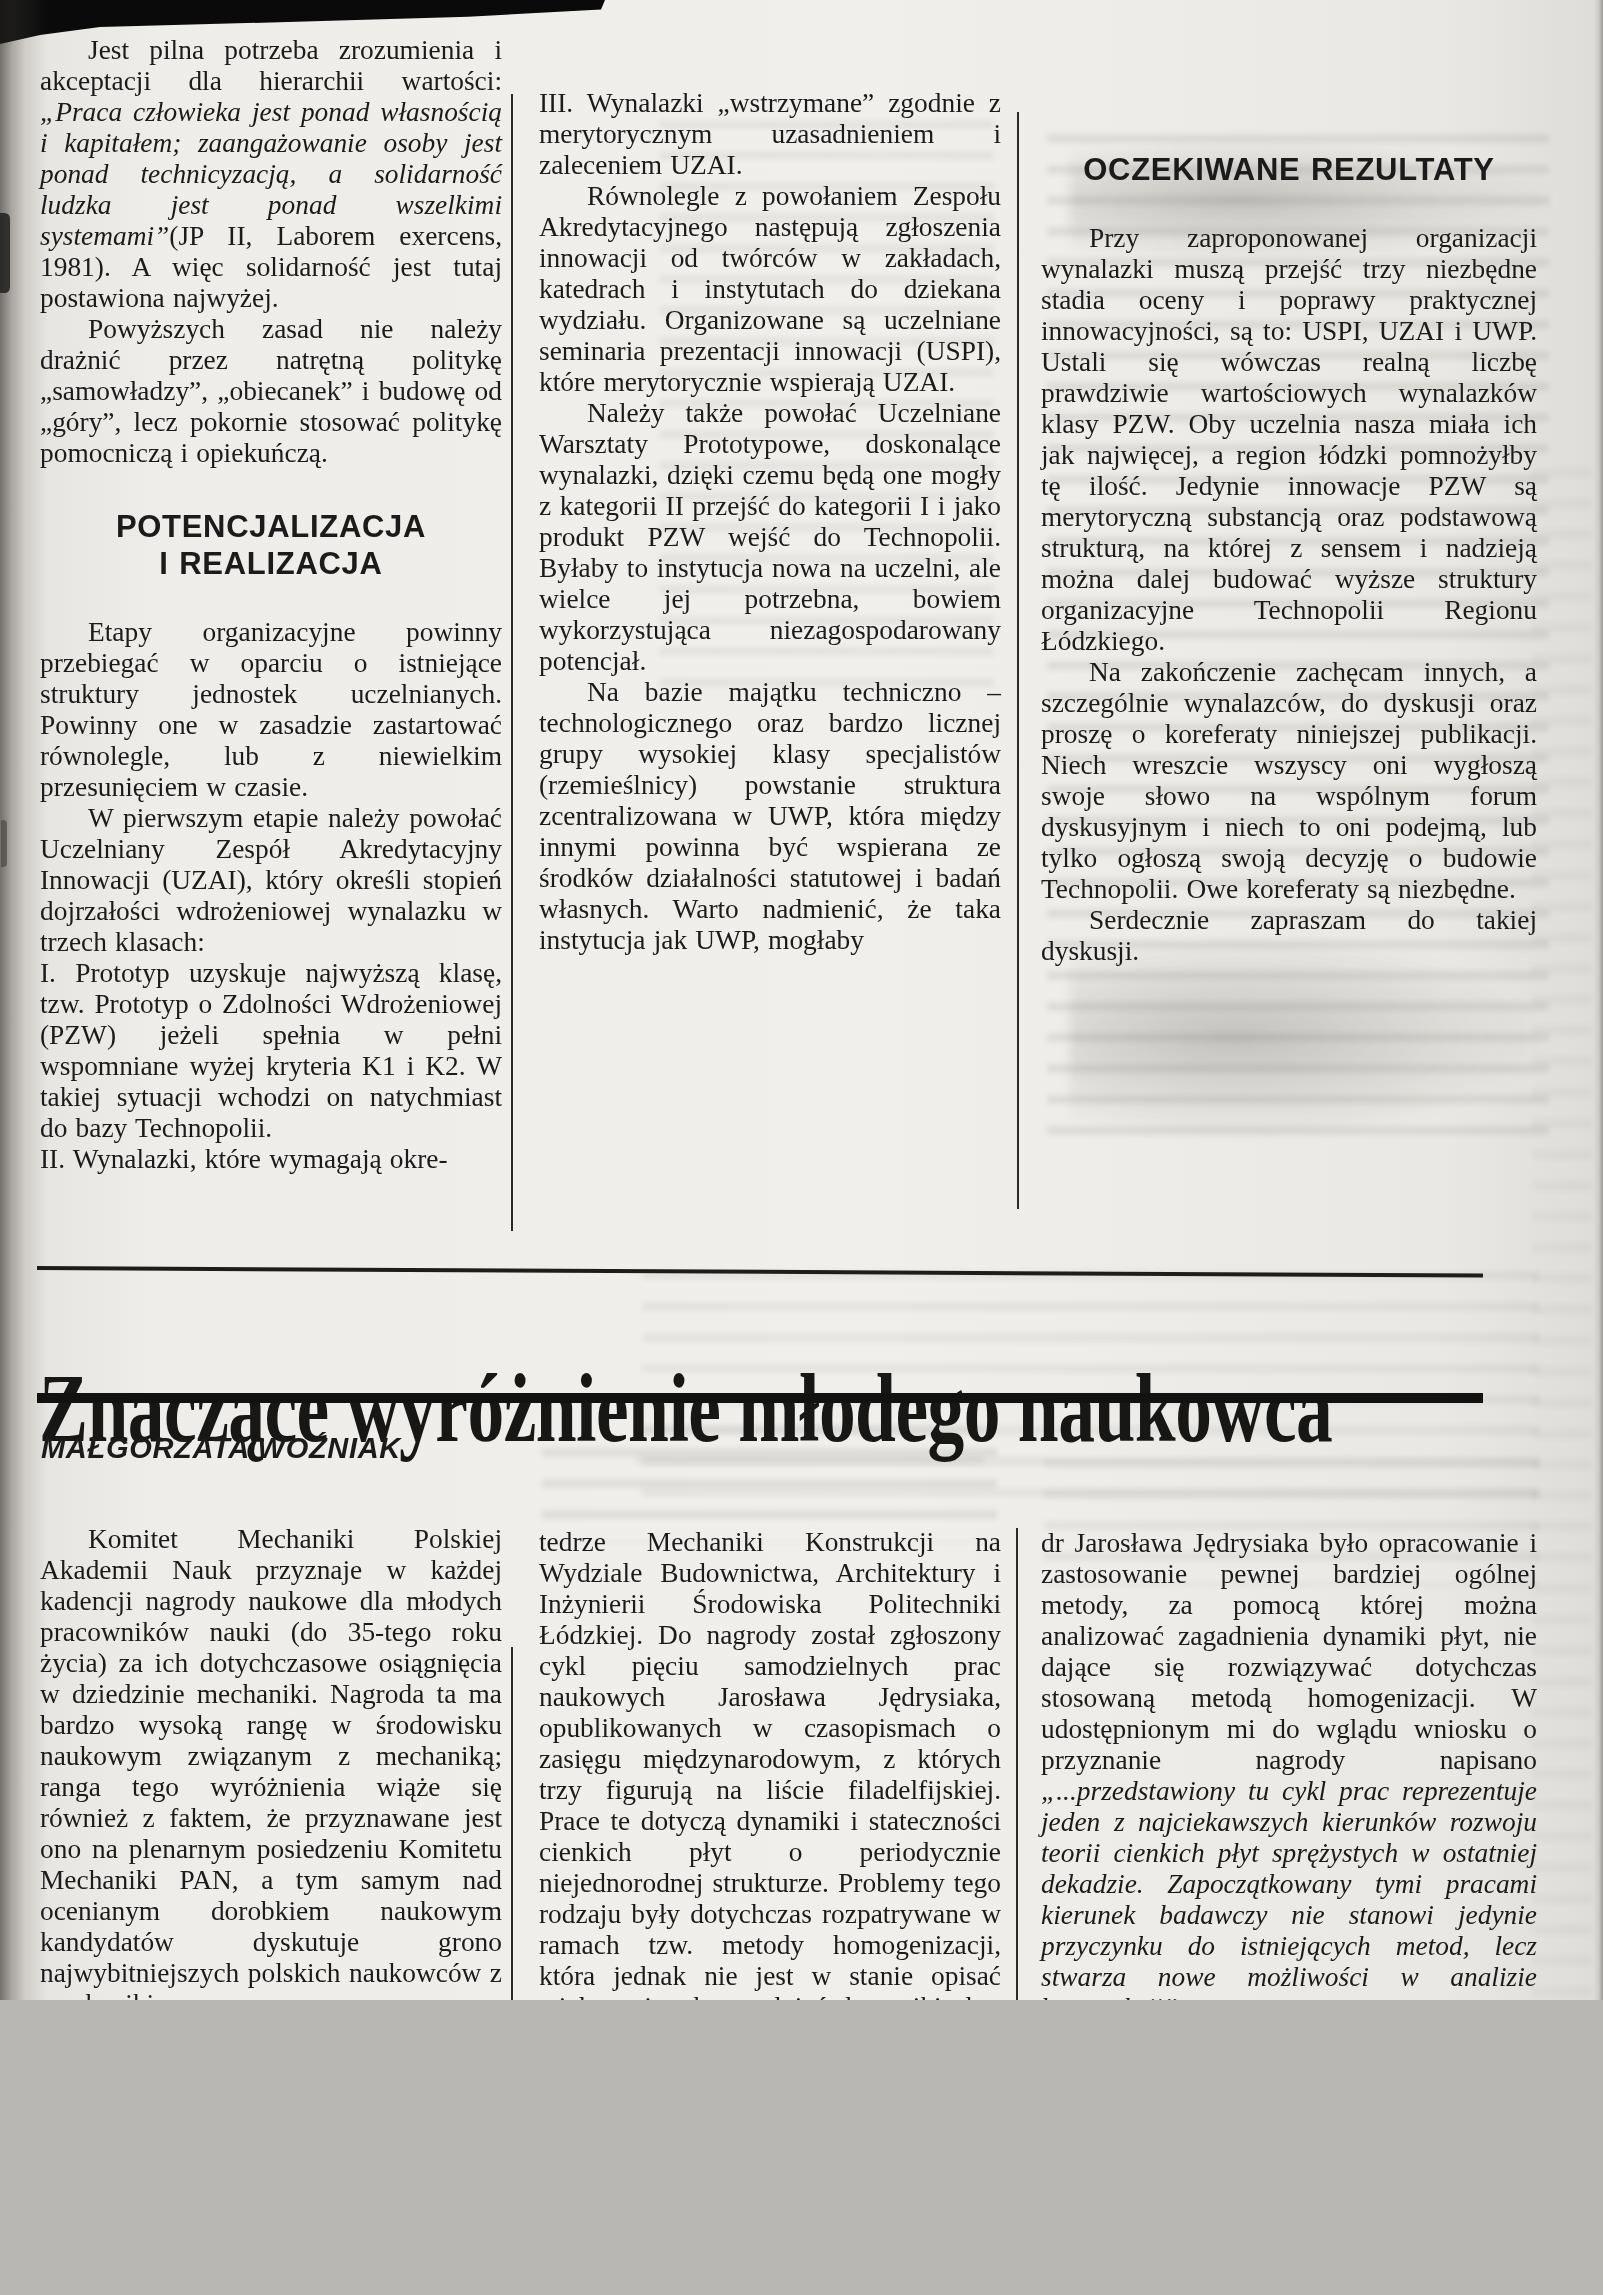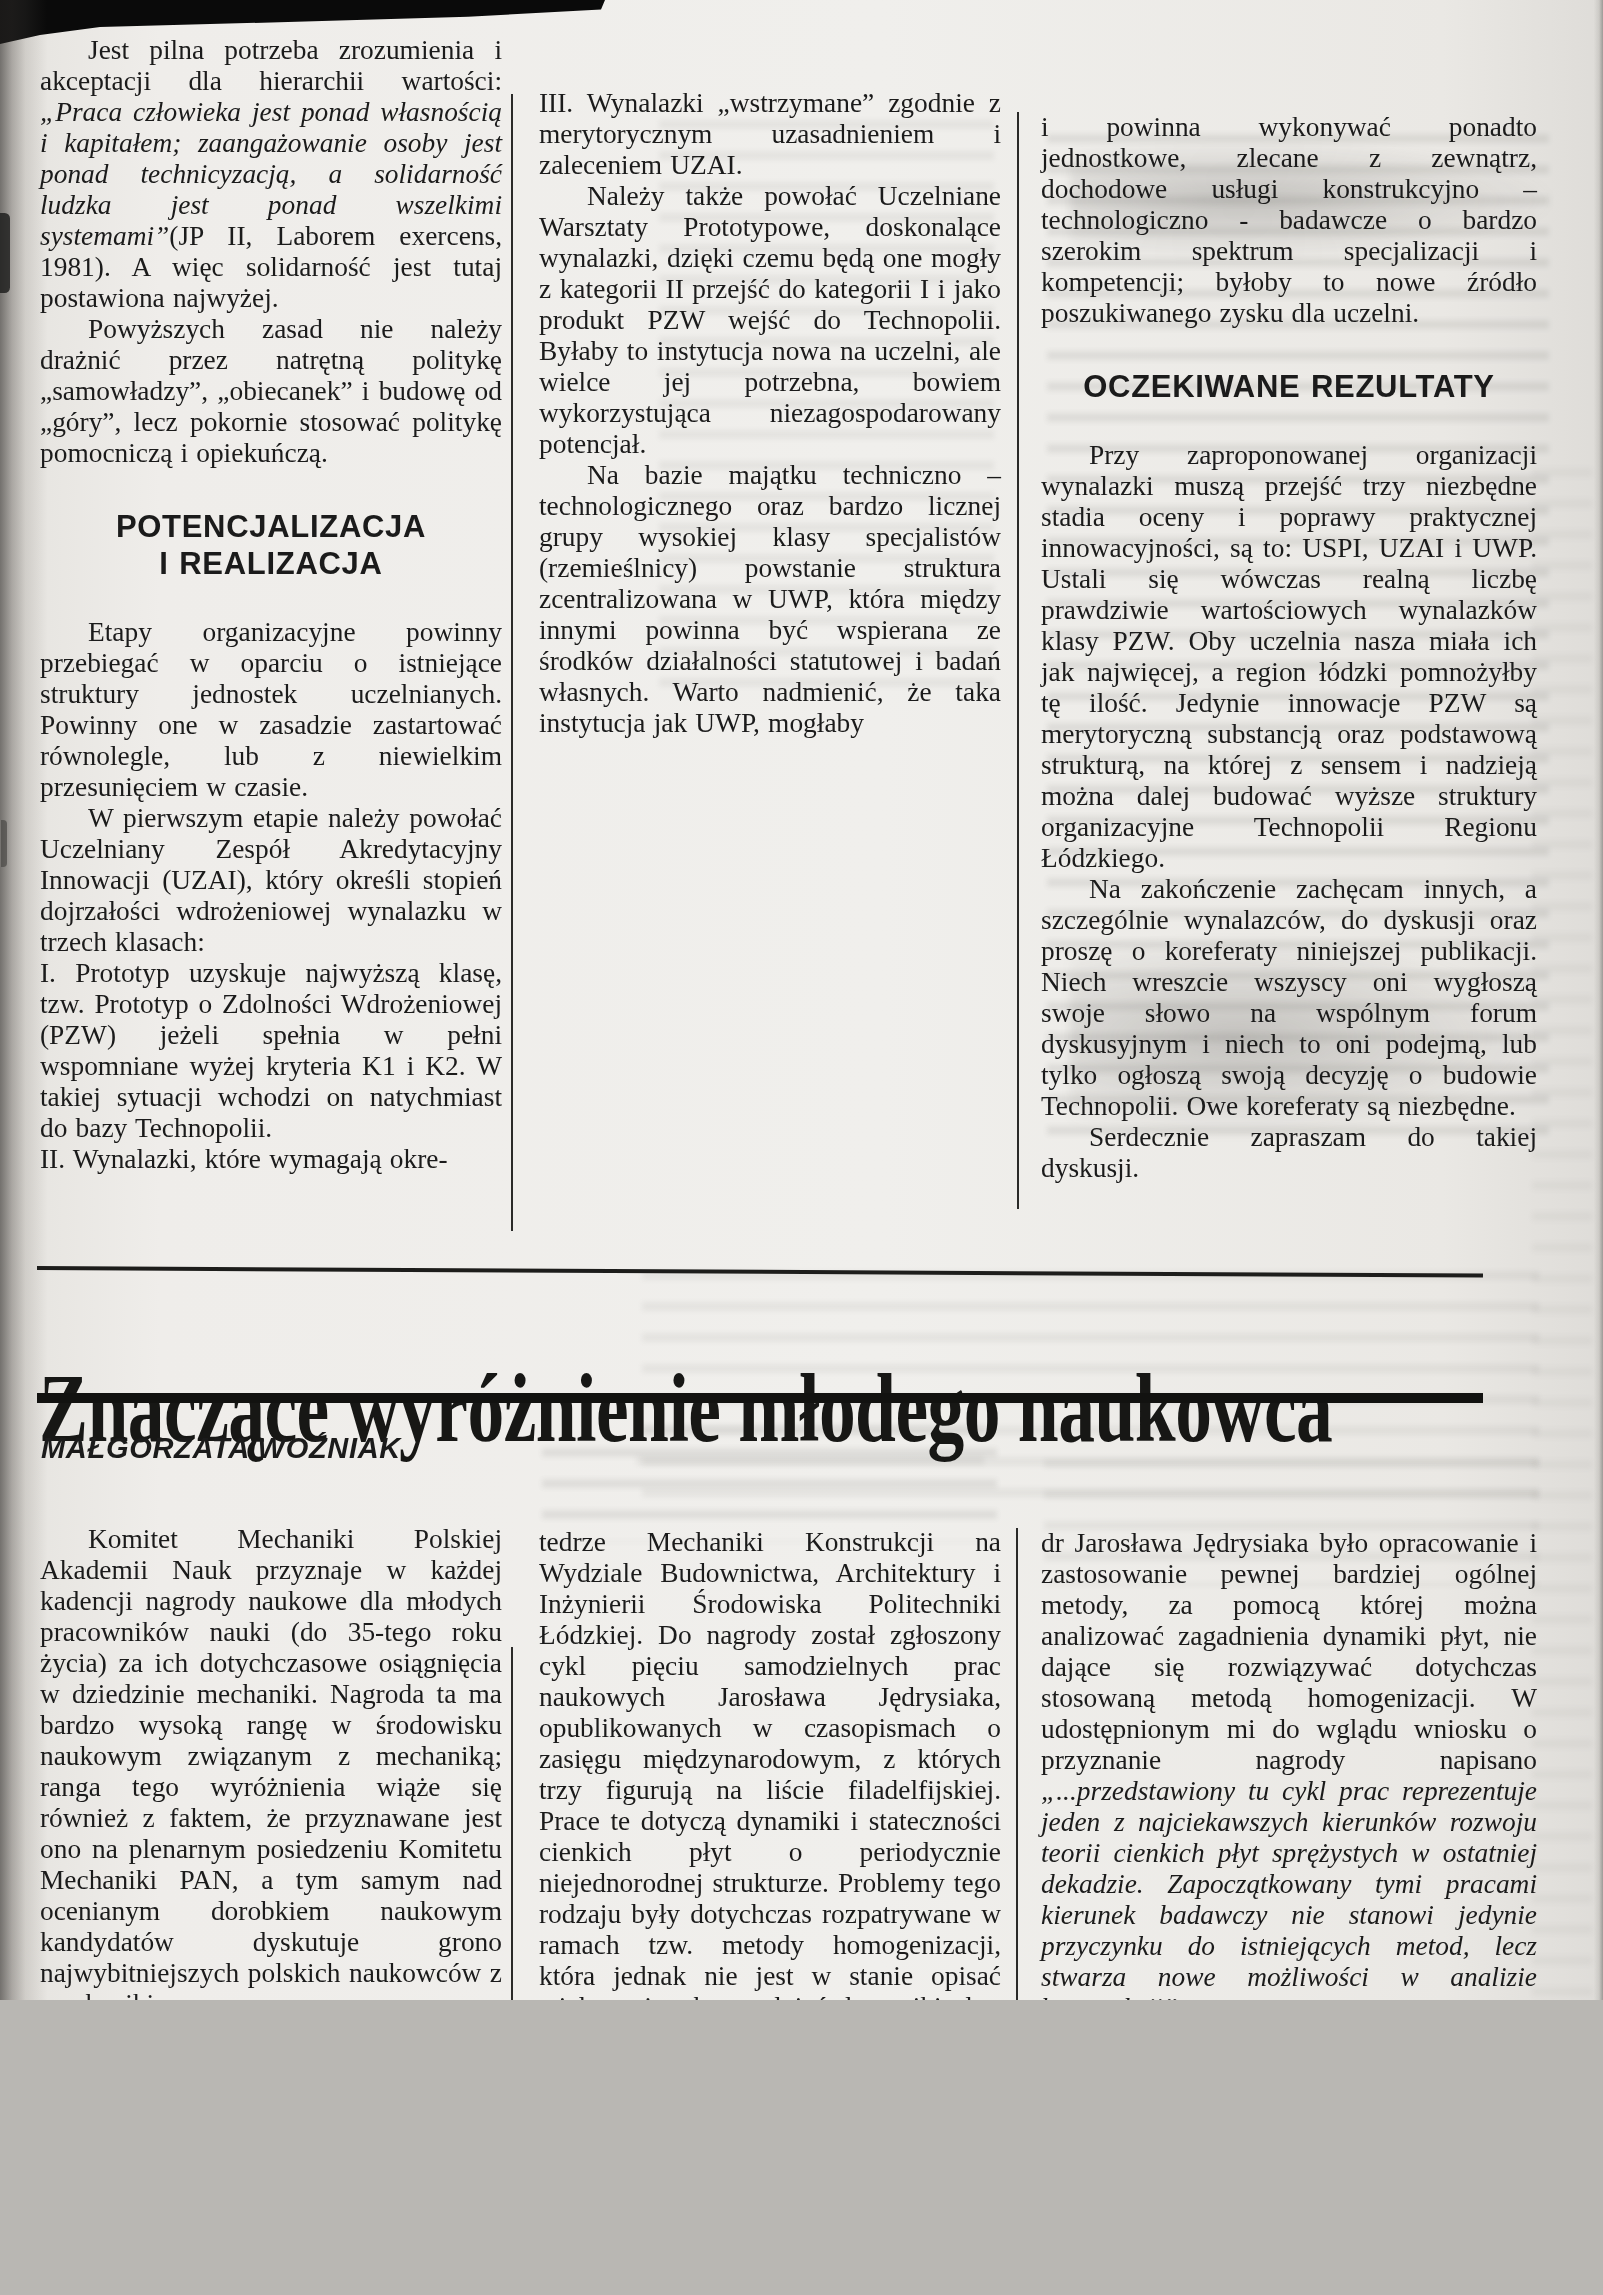--- a/index.html
+++ b/index.html
@@ -99,26 +99,26 @@
     <p class="indent">Powyższych zasad nie należy drażnić przez natrętną politykę „samowładzy”, „obiecanek” i budowę od „góry”, lecz pokornie stosować politykę pomocniczą i opiekuńczą.</p>
     <h3 class="colhead"><span>POTENCJALIZACJA</span><br><span>I REALIZACJA</span></h3>
     <p class="indent">Etapy organizacyjne powinny przebiegać w oparciu o istniejące struktury jednostek uczelnianych. Powinny one w zasadzie zastartować równolegle, lub z niewielkim przesunięciem w czasie.</p>
     <p class="indent">W pierwszym etapie należy powołać Uczelniany Zespół Akredytacyjny Innowacji (UZAI), który określi stopień dojrzałości wdrożeniowej wynalazku w trzech klasach:</p>
     <p>I. Prototyp uzyskuje najwyższą klasę, tzw. Prototyp o Zdolności Wdrożeniowej (PZW) jeżeli spełnia w pełni wspomniane wyżej kryteria K1 i K2. W takiej sytuacji wchodzi on natychmiast do bazy Technopolii.</p>
     <p>II. Wynalazki, które wymagają okre-</p>
   </div>
 
   <div class="col" style="left:539px;top:88px;width:462px;">
     <p>III. Wynalazki „wstrzymane” zgodnie z merytorycznym uzasadnieniem i zaleceniem UZAI.</p>
+    <p class="indent">Równolegle z powołaniem Zespołu Akredytacyjnego następują zgłoszenia innowacji od twórców w zakładach, katedrach i instytutach do dziekana wydziału. Organizowane są uczelniane seminaria prezentacji innowacji (USPI), które merytorycznie wspierają UZAI.</p>
     <p class="indent">Należy także powołać Uczelniane Warsztaty Prototypowe, doskonalące wynalazki, dzięki czemu będą one mogły z kategorii II przejść do kategorii I i jako produkt PZW wejść do Technopolii. Byłaby to instytucja nowa na uczelni, ale wielce jej potrzebna, bowiem wykorzystująca niezagospodarowany potencjał.</p>
     <p class="indent">Na bazie majątku techniczno – technologicznego oraz bardzo licznej grupy wysokiej klasy specjalistów (rzemieślnicy) powstanie struktura zcentralizowana w UWP, która między innymi powinna być wspierana ze środków działalności statutowej i badań własnych. Warto nadmienić, że taka instytucja jak UWP, mogłaby</p>
   </div>
 
   <div class="col" style="left:1041px;top:112px;width:496px;">
-    <p>i powinna wykonywać ponadto jednostkowe, zlecane z zewnątrz, dochodowe usługi konstrukcyjno – technologiczno - badawcze o bardzo szerokim spektrum specjalizacji i kompetencji; byłoby to nowe źródło poszukiwanego zysku dla uczelni.</p>
     <h3 class="colhead">OCZEKIWANE REZULTATY</h3>
     <p class="indent">Przy zaproponowanej organizacji wynalazki muszą przejść trzy niezbędne stadia oceny i poprawy praktycznej innowacyjności, są to: USPI, UZAI i UWP. Ustali się wówczas realną liczbę prawdziwie wartościowych wynalazków klasy PZW. Oby uczelnia nasza miała ich jak najwięcej, a region łódzki pomnożyłby tę ilość. Jedynie innowacje PZW są merytoryczną substancją oraz podstawową strukturą, na której z sensem i nadzieją można dalej budować wyższe struktury organizacyjne Technopolii Regionu Łódzkiego.</p>
     <p class="indent">Na zakończenie zachęcam innych, a szczególnie wynalazców, do dyskusji oraz proszę o koreferaty niniejszej publikacji. Niech wreszcie wszyscy oni wygłoszą swoje słowo na wspólnym forum dyskusyjnym i niech to oni podejmą, lub tylko ogłoszą swoją decyzję o budowie Technopolii. Owe koreferaty są niezbędne.</p>
     <p class="indent">Serdecznie zapraszam do takiej dyskusji.</p>
   </div>
 
   <div class="vr" style="left:511px;top:94px;height:1137px;"></div>
   <div class="vr" style="left:1017px;top:112px;height:1097px;"></div>
 
   <div class="rule-thin"></div>

